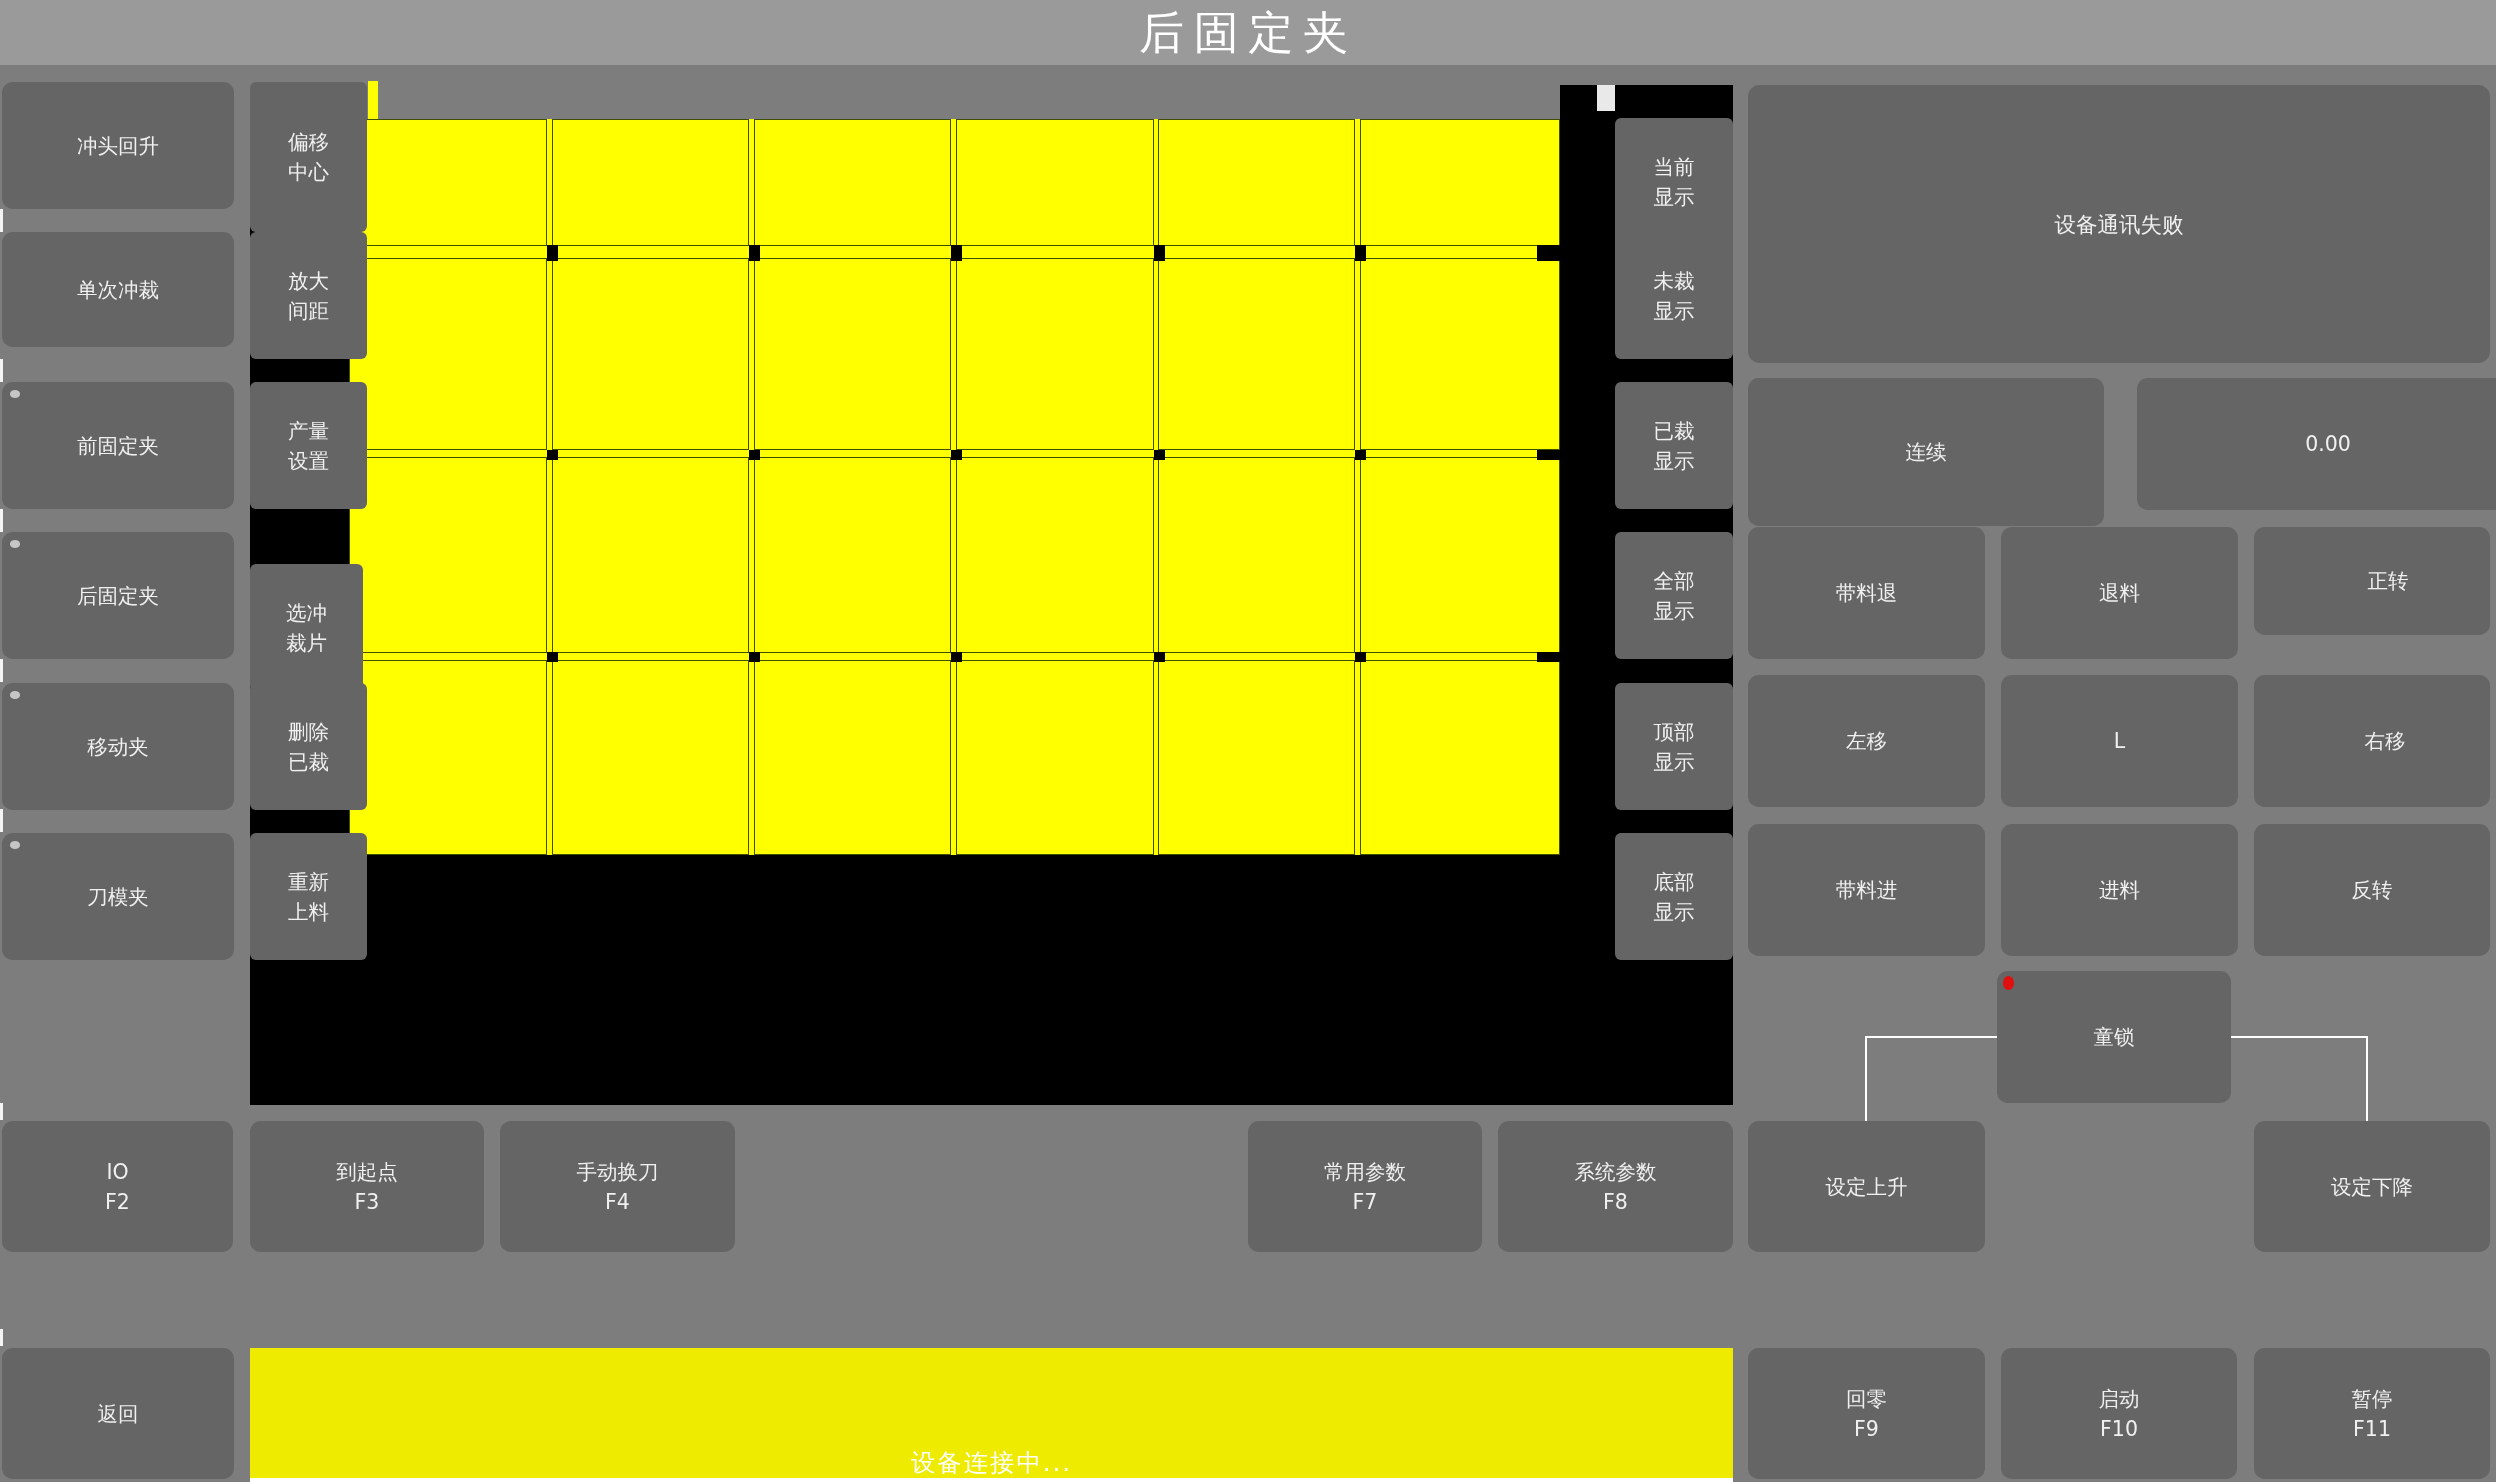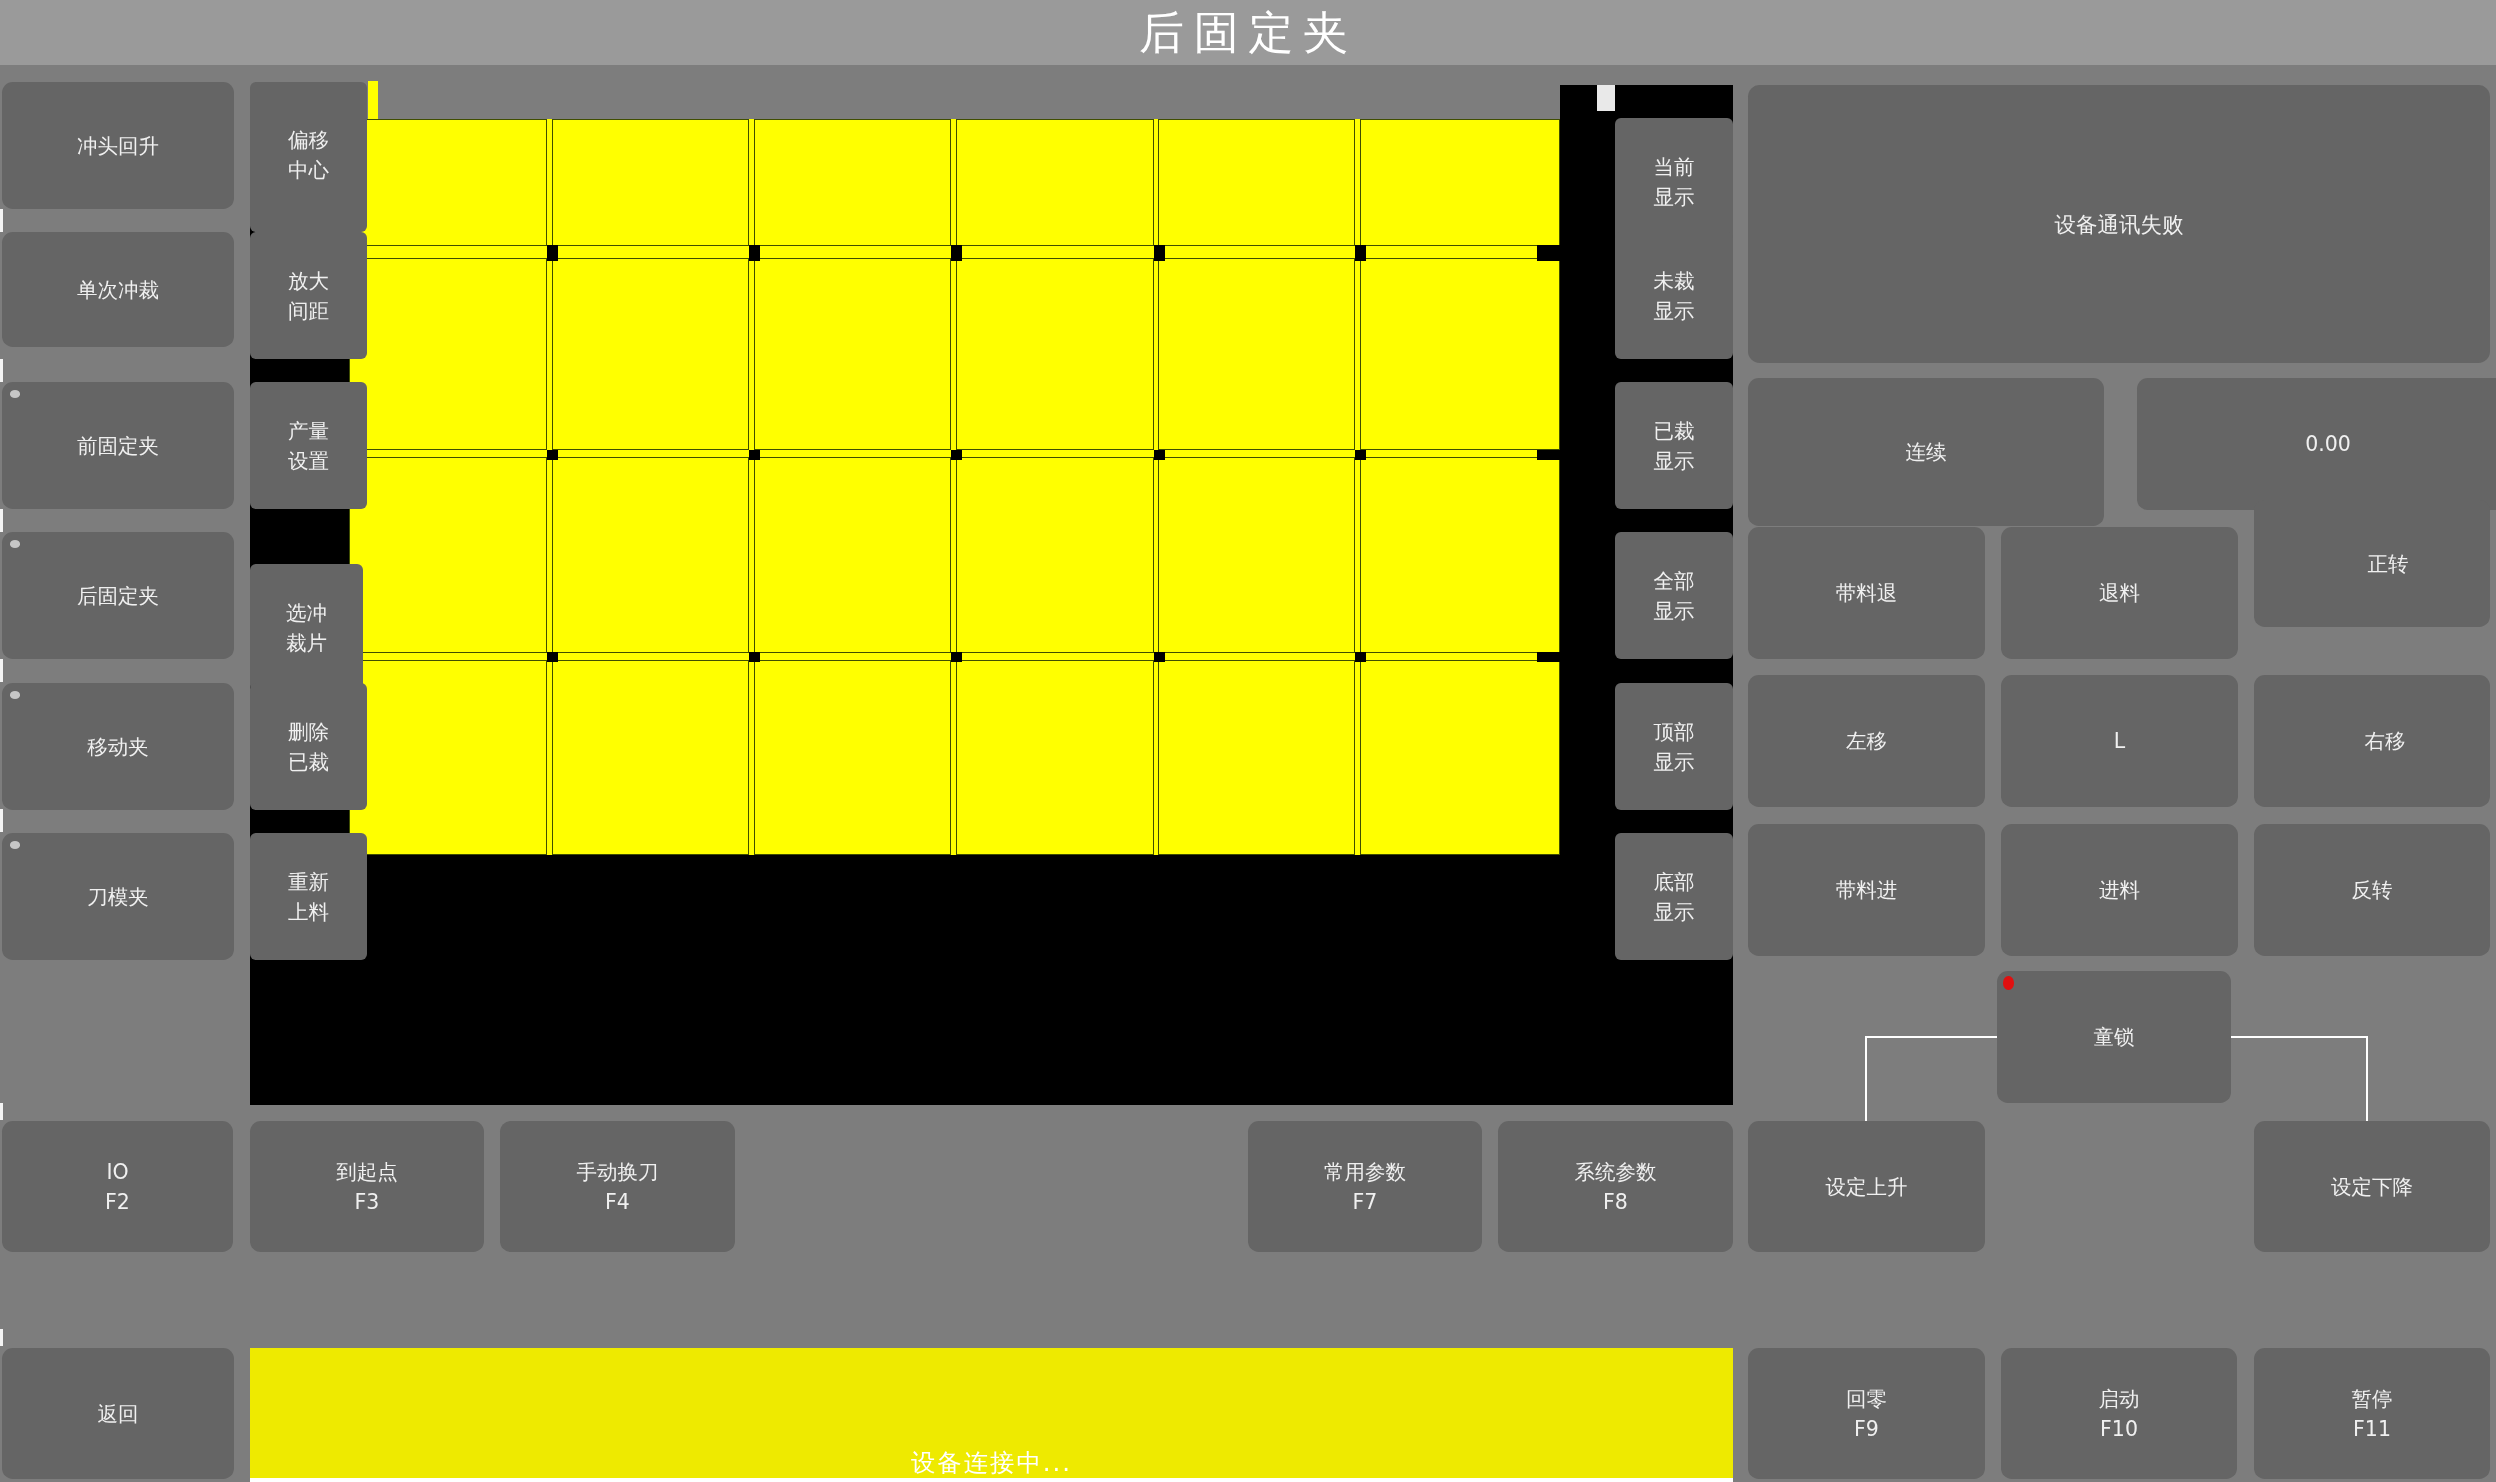--- a/index.html
+++ b/index.html
@@ -141,21 +141,21 @@
   </div>
 
 <div class="tick" style="top:209px;height:23.4px;"></div>
 <div class="tick" style="top:359px;height:23.4px;"></div>
 <div class="tick" style="top:509px;height:23.4px;"></div>
 <div class="tick" style="top:659px;height:23.4px;"></div>
 <div class="tick" style="top:809px;height:23.4px;"></div>
 <div class="tick" style="top:1103px;height:16.6px;"></div>
 <div class="tick" style="top:1329px;height:16.6px;"></div>
 
-<div class="btn sq" style="left:250px;top:82px;width:117px;height:150px;font-family:Liberation Mono, monospace;">
+<div class="btn sq" style="left:250px;top:82px;width:117px;height:150px;">
     <span>偏移</span>
     <span>中心</span>
   </div>
 <div class="btn sq" style="left:250px;top:232px;width:117px;height:127px;">
     <span>放大</span>
     <span>间距</span>
   </div>
 <div class="btn sq" style="left:250px;top:382px;width:117px;height:127px;">
     <span>产量</span>
     <span>设置</span>
@@ -207,21 +207,21 @@
 <div class="btn" style="left:2137px;top:378px;width:382px;height:132px;">
     <span>0.00</span>
   </div>
 
 <div class="btn" style="left:1748px;top:527px;width:237px;height:132px;">
     <span>带料退</span>
   </div>
 <div class="btn" style="left:2001px;top:527px;width:237px;height:132px;">
     <span>退料</span>
   </div>
-<div class="btn" style="left:2254px;top:500px;width:236px;height:127px;padding-left:32px;">
+<div class="btn" style="left:2254px;top:527px;width:236px;height:108px;padding-left:32px;">
     <span>正转</span>
   </div>
 <div class="btn" style="left:1748px;top:675px;width:237px;height:132px;">
     <span>左移</span>
   </div>
 <div class="btn" style="left:2001px;top:675px;width:237px;height:132px;">
     <span>L</span>
   </div>
 <div class="btn" style="left:2254px;top:675px;width:236px;height:132px;padding-left:26px;">
     <span>右移</span>

